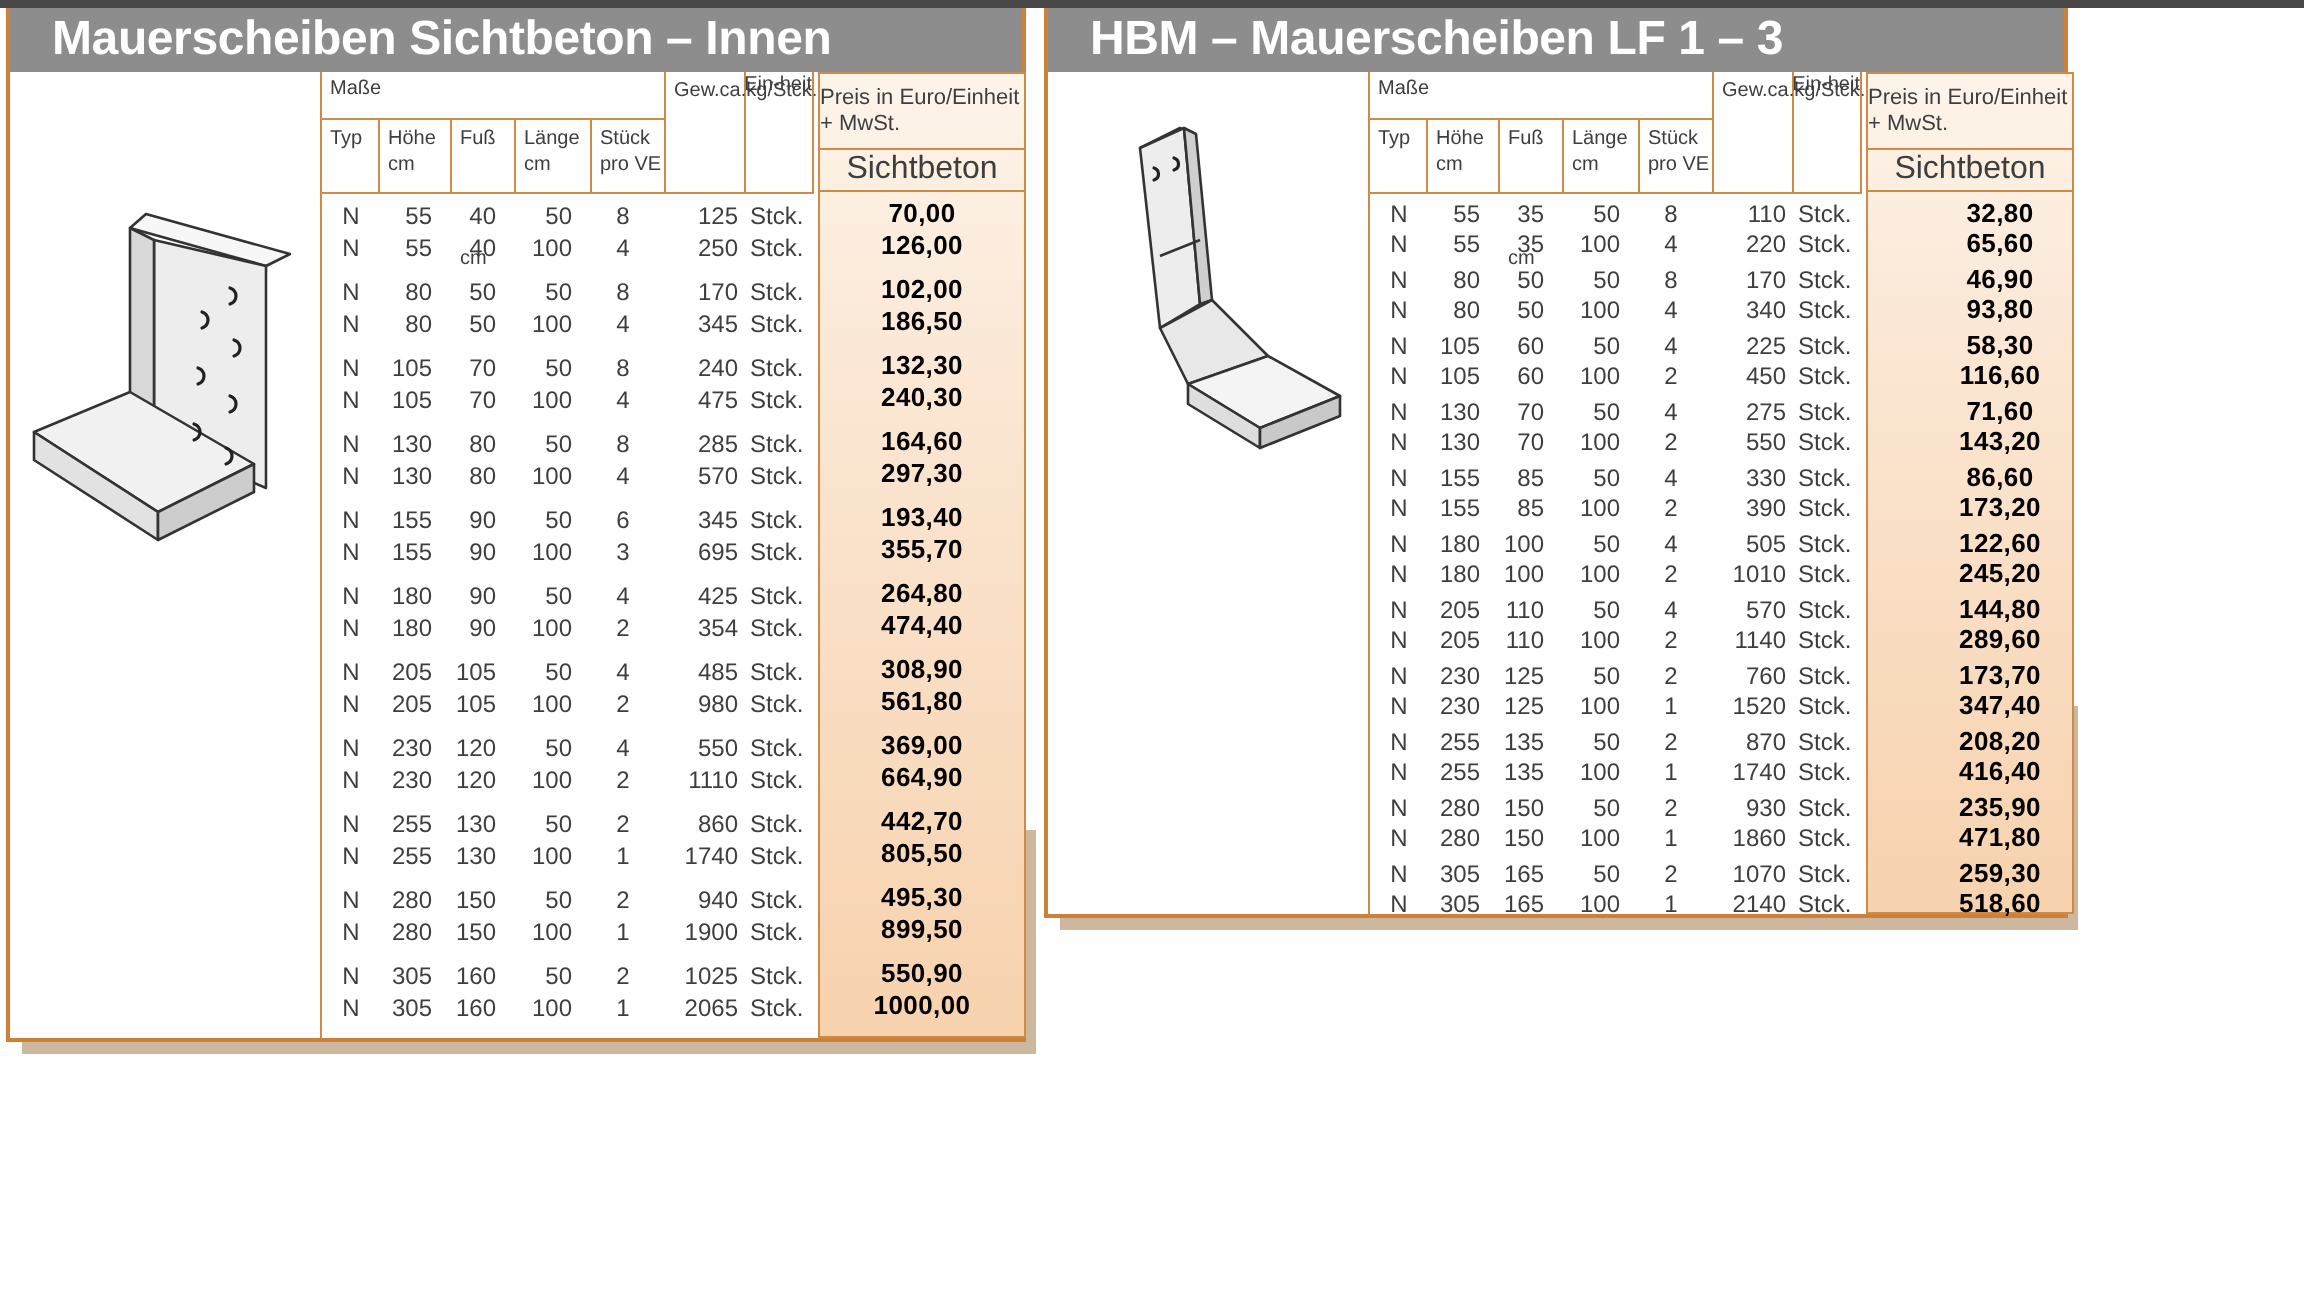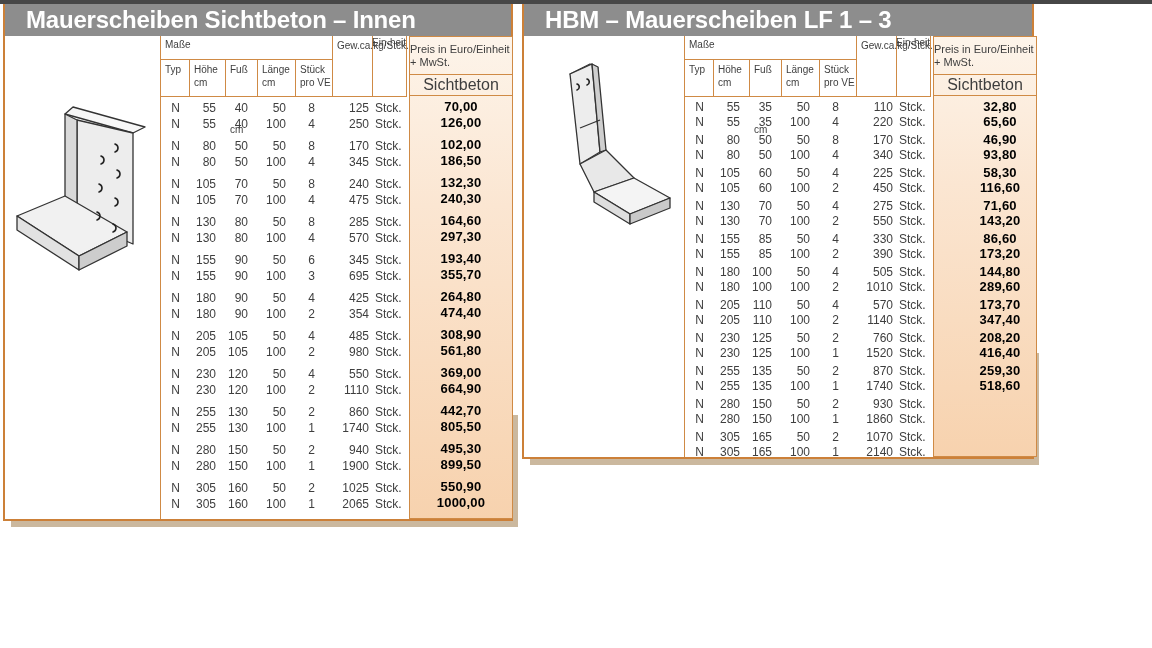--- a/index.html
+++ b/index.html
@@ -704,30 +704,38 @@
             </div>
             <div class="pair">
               <div class="price-row">71,60</div>
               <div class="price-row">143,20</div>
             </div>
             <div class="pair">
               <div class="price-row">86,60</div>
               <div class="price-row">173,20</div>
             </div>
             <div class="pair">
+              <div class="price-row">122,60</div>
+              <div class="price-row">245,20</div>
+            </div>
+            <div class="pair">
               <div class="price-row">144,80</div>
               <div class="price-row">289,60</div>
             </div>
             <div class="pair">
               <div class="price-row">173,70</div>
               <div class="price-row">347,40</div>
             </div>
             <div class="pair">
               <div class="price-row">208,20</div>
               <div class="price-row">416,40</div>
+            </div>
+            <div class="pair">
+              <div class="price-row">235,90</div>
+              <div class="price-row">471,80</div>
             </div>
             <div class="pair">
               <div class="price-row">259,30</div>
               <div class="price-row">518,60</div>
             </div>
           </div>
       </div>
     </div>
   </div>
 </div>

